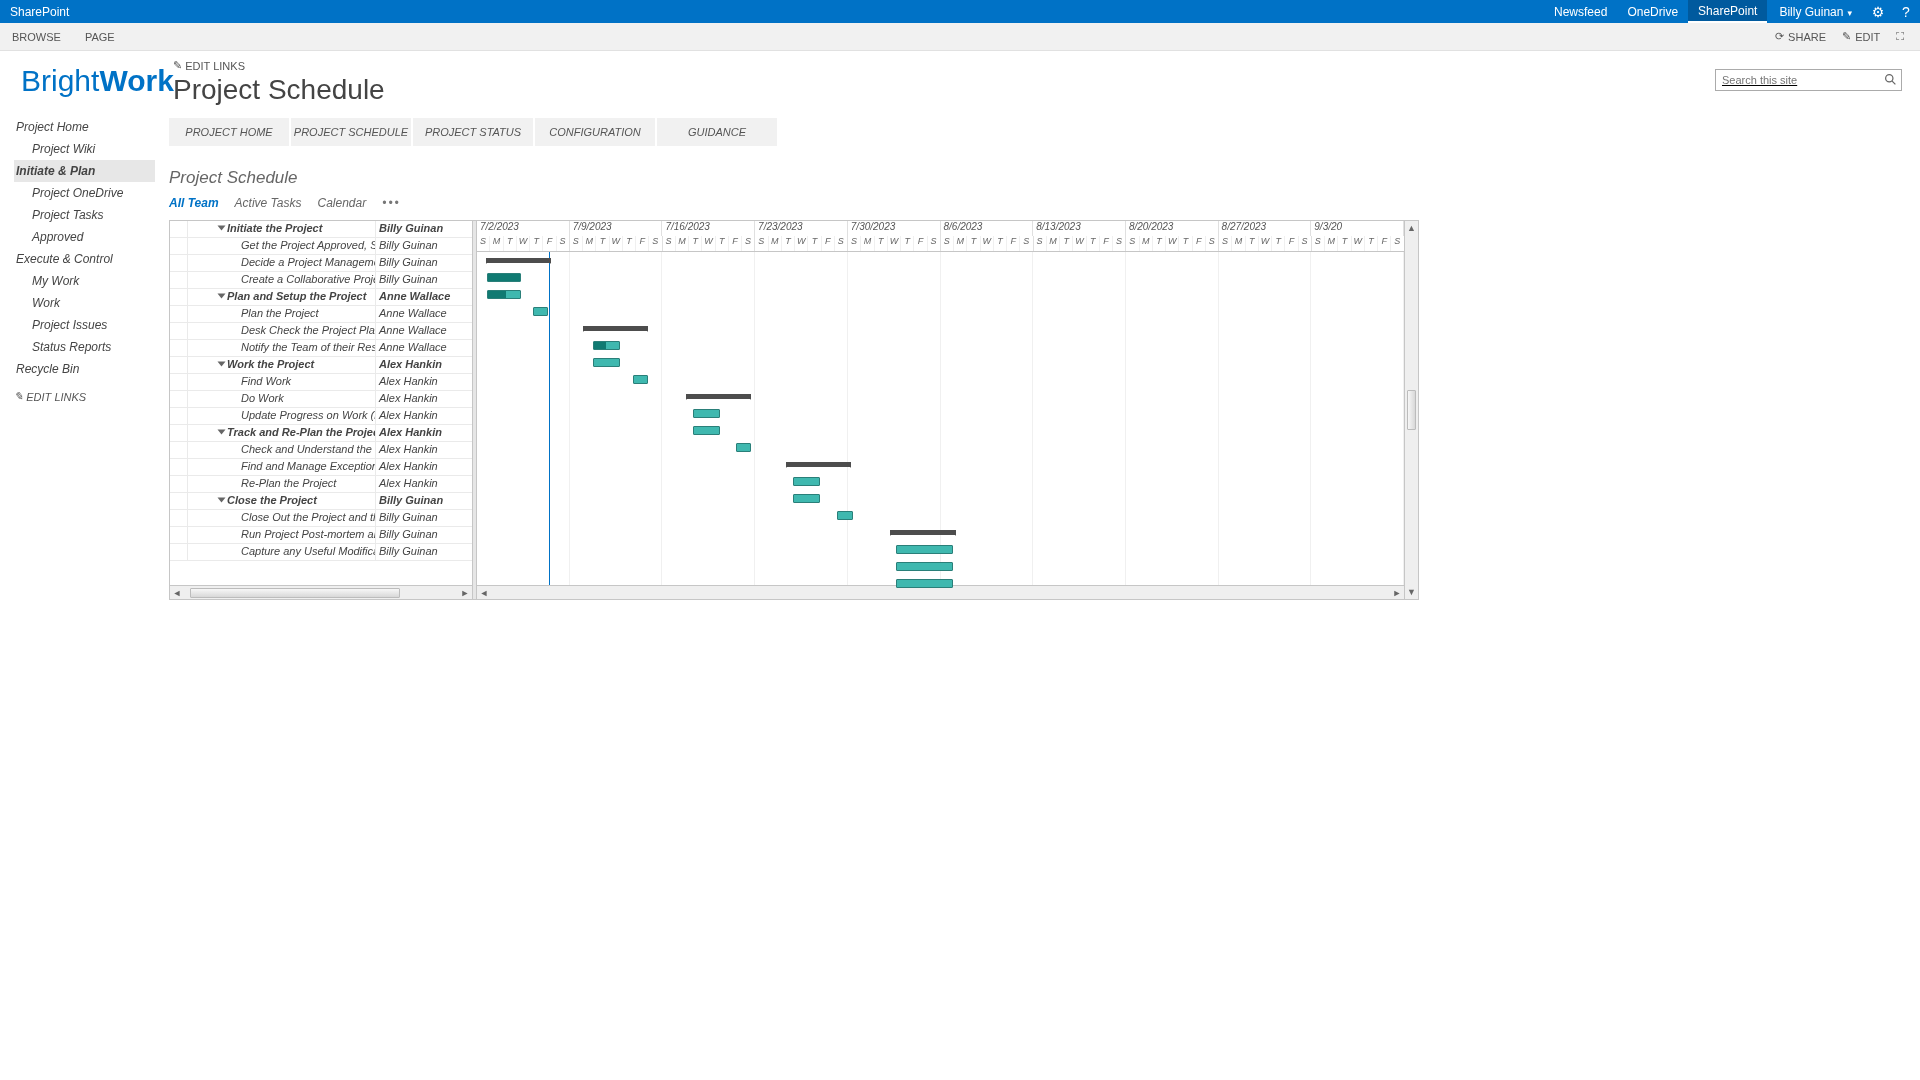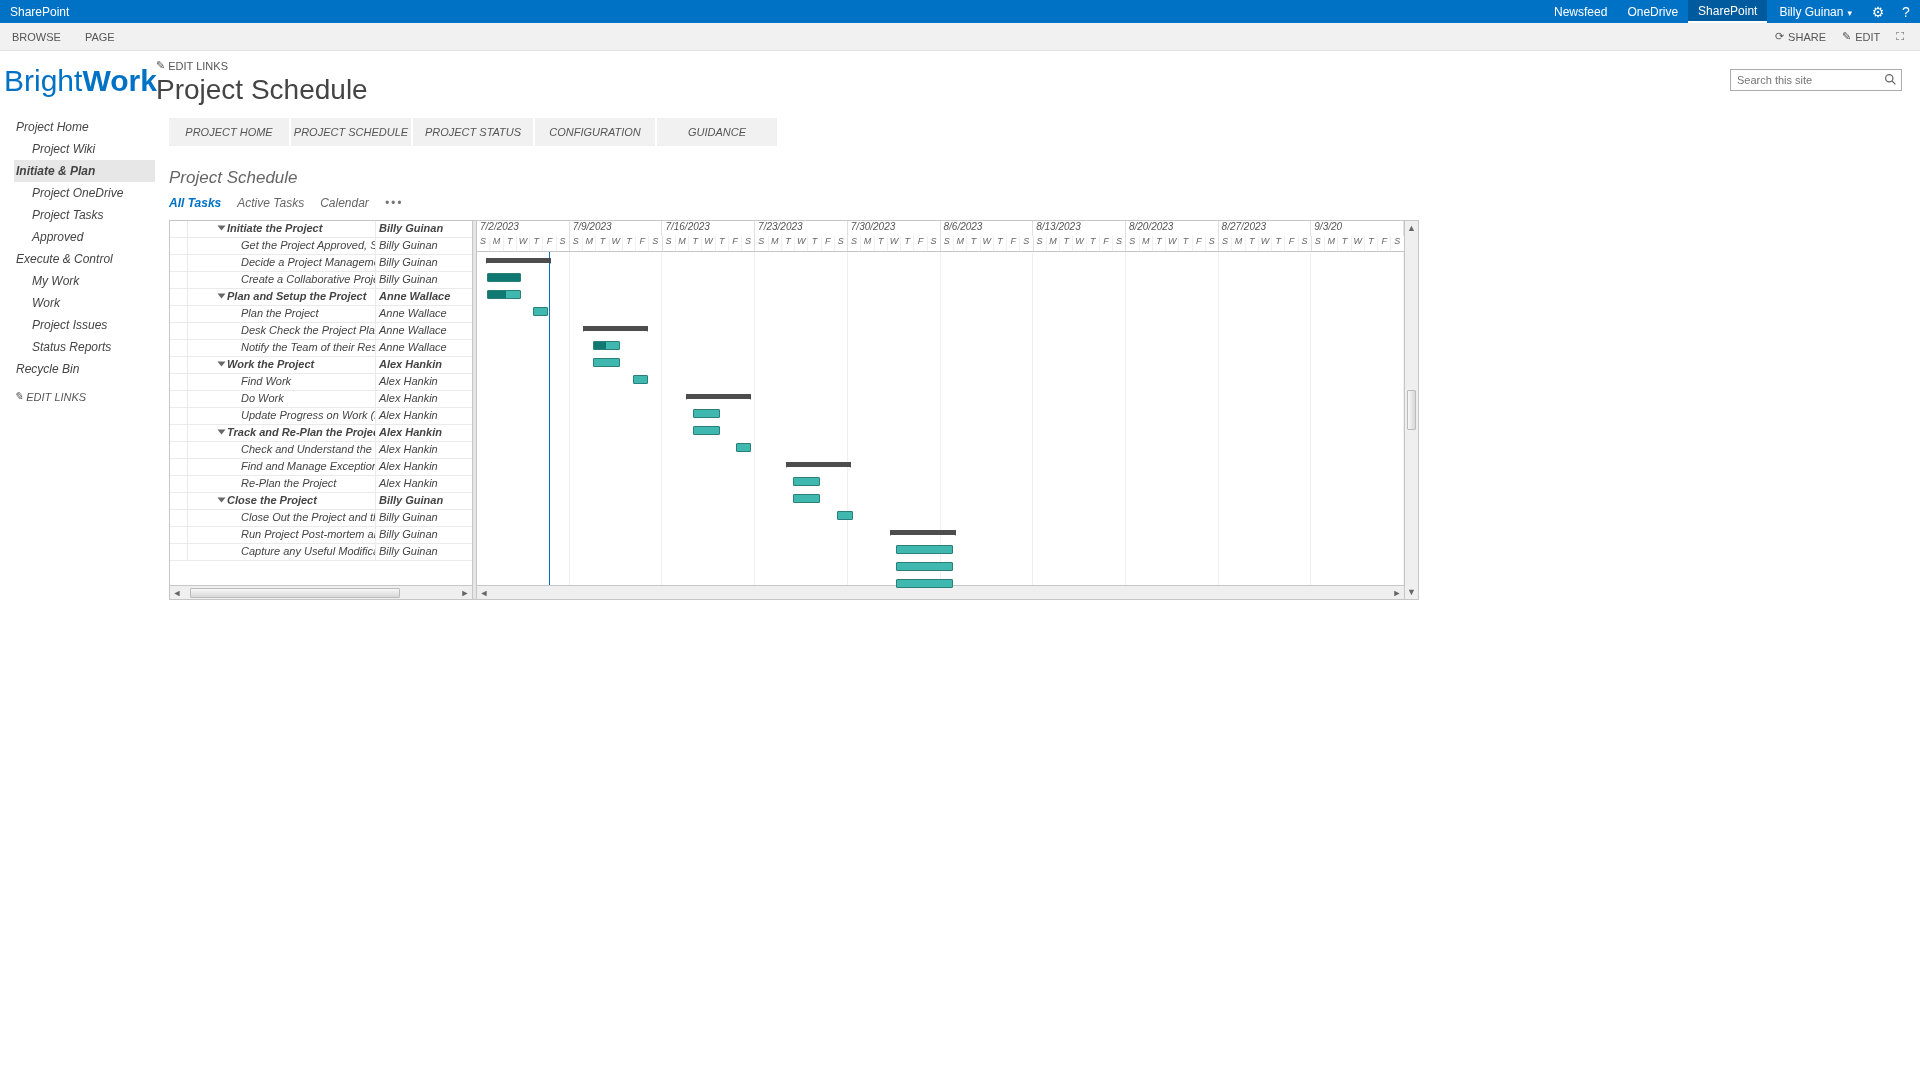--- a/index.html
+++ b/index.html
@@ -16,28 +16,28 @@
 .suitebar .icon { width: 28px; text-align: center; cursor: pointer; font-size: 14px; }
 
 
 .ribbon { background: #f1f1f1; border-bottom: 1px solid #e1e1e1; height: 28px; display: flex; align-items: center; }
 .ribbon .tab { padding: 0 12px; font-size: 11px; color: #555; height: 28px; display: flex; align-items: center; cursor: pointer; }
 .ribbon .right { margin-left: auto; display: flex; align-items: center; padding-right: 8px; }
 .ribbon .ract { display: flex; align-items: center; padding: 0 8px; cursor: pointer; font-size: 11px; color: #555; }
 .ribbon .ract svg, .ribbon .ract .ico { margin-right: 4px; }
 
 
-.header { display: flex; align-items: flex-start; padding: 8px 14px 0 4px; position: relative; }
+.header { display: flex; align-items: flex-start; padding: 8px 14px 0 21px; position: relative; }
 .logo { font-size: 30px; font-weight: 300; color: #0072c6; line-height: 1.05; padding: 6px 0; width: 140px; }
 .logo b { font-weight: 600; }
 .header-right { flex: 1; padding-left: 12px; }
 .editlinks-top { font-size: 11px; color: #555; display: flex; align-items: center; cursor: pointer; margin-bottom: 2px; }
 .page-title { font-size: 28px; font-weight: 200; color: #444; }
 .search { position: absolute; right: 18px; top: 18px; }
-.search input { width: 172px; height: 22px; border: 1px solid #ababab; padding: 0 22px 0 6px; font-size: 11px; }
+.search input { width: 187px; height: 22px; border: 1px solid #ababab; padding: 0 22px 0 6px; font-size: 11px; text-decoration: underline; }
 .search .sicon { position: absolute; right: 5px; top: 4px; cursor: pointer; }
 
 
 .layout { display: flex; font-style: italic; }
 .leftnav { width: 155px; padding: 10px 0 0 14px; }
 .leftnav .lnitem { display: block; padding: 4px 4px 4px 2px; font-size: 12px; color: #444; cursor: pointer; }
 .leftnav .lnitem.child { padding-left: 18px; }
 .leftnav .lnitem.sel { background: #e7e7e7; font-weight: 600; }
 .leftnav .editlinks { margin-top: 10px; display: flex; align-items: center; font-size: 11px; color: #555; cursor: pointer; }
 
@@ -184,21 +184,21 @@
   <div class="content">
     <div class="tabstrip" id="tabstrip">
         <div class="tb">PROJECT HOME</div>
         <div class="tb">PROJECT SCHEDULE</div>
         <div class="tb">PROJECT STATUS</div>
         <div class="tb">CONFIGURATION</div>
         <div class="tb">GUIDANCE</div>
       </div>
     <div class="sect-title">Project Schedule</div>
     <div class="viewtabs" id="viewtabs">
-        <span class="vt active">All Tasks</span>
+        <span class="vt active">All Team</span>
         <span class="vt">Active Tasks</span>
         <span class="vt">Calendar</span>
         <span class="ell">•••</span>
       </div>
 
     <div class="gantt-wrap">
 
       <div class="taskgrid">
         <div class="tg-body" id="tg-body">
             <div class="tg-row sum">

